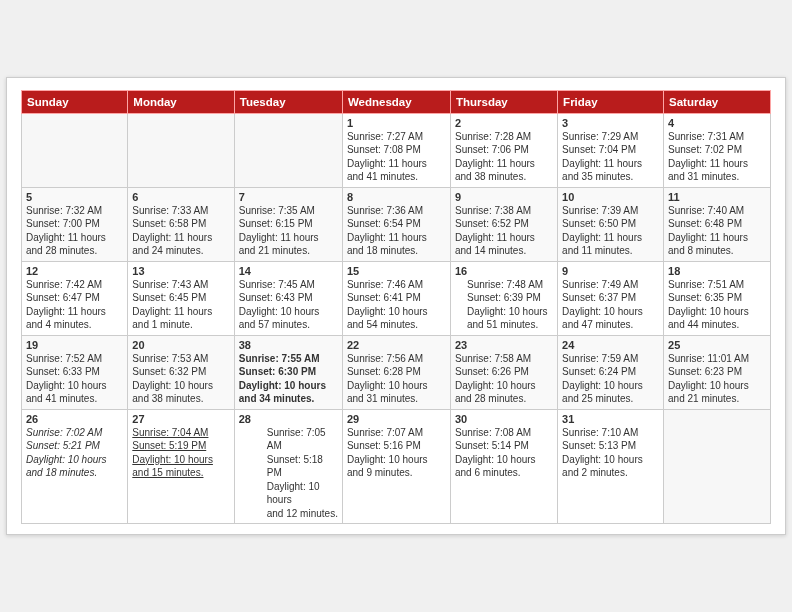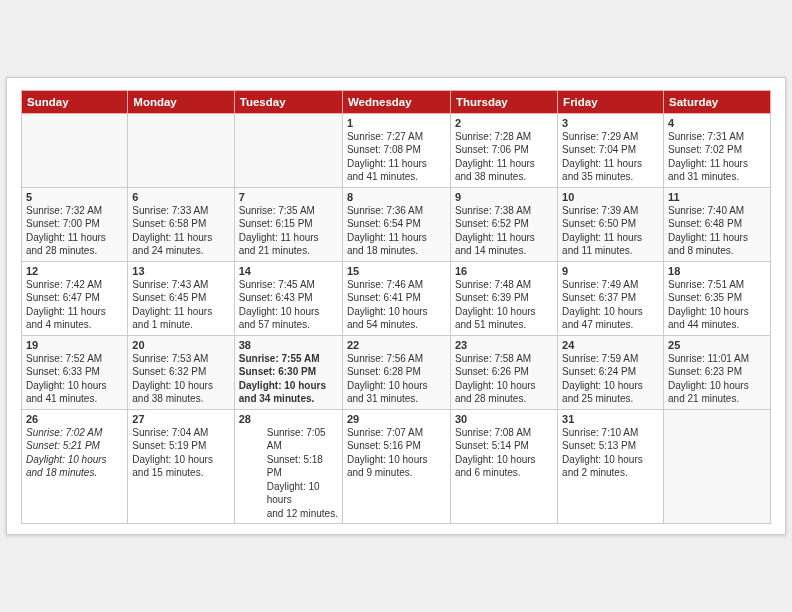--- a/index.html
+++ b/index.html
@@ -216,21 +216,21 @@
           </td>
           <td>
             <span class="day-number">15</span>
             <div class="day-info" style="white-space: pre-line;">Sunrise: 7:46 AM
 Sunset: 6:41 PM
 Daylight: 10 hours
 and 54 minutes.</div>
           </td>
           <td>
             <span class="day-number">16</span>
-            <div class="day-info" style="white-space: pre-line;">Sunrise: 7:48 AM
+            <div class="day-info" style="white-space: pre-line; margin-left: 12px;">Sunrise: 7:48 AM
 Sunset: 6:39 PM
 Daylight: 10 hours
 and 51 minutes.</div>
           </td>
           <td>
             <span class="day-number">9</span>
             <div class="day-info" style="white-space: pre-line;">Sunrise: 7:49 AM
 Sunset: 6:37 PM
 Daylight: 10 hours
 and 47 minutes.</div>
@@ -297,21 +297,21 @@
         <tr>
           <td>
             <span class="day-number">26</span>
             <div class="day-info" style="white-space: pre-line; font-style: italic;">Sunrise: 7:02 AM
 Sunset: 5:21 PM
 Daylight: 10 hours
 and 18 minutes.</div>
           </td>
           <td>
             <span class="day-number">27</span>
-            <div class="day-info" style="white-space: pre-line;">Sunrise: 7:04 AM
+            <div class="day-info" style="white-space: pre-line; text-decoration: underline;">Sunrise: 7:04 AM
 Sunset: 5:19 PM
 Daylight: 10 hours
 and 15 minutes.</div>
           </td>
           <td>
             <span class="day-number">28</span>
             <div class="day-info" style="white-space: pre-line; margin-left: 28px;">Sunrise: 7:05 AM
 Sunset: 5:18 PM
 Daylight: 10 hours
 and 12 minutes.</div>

